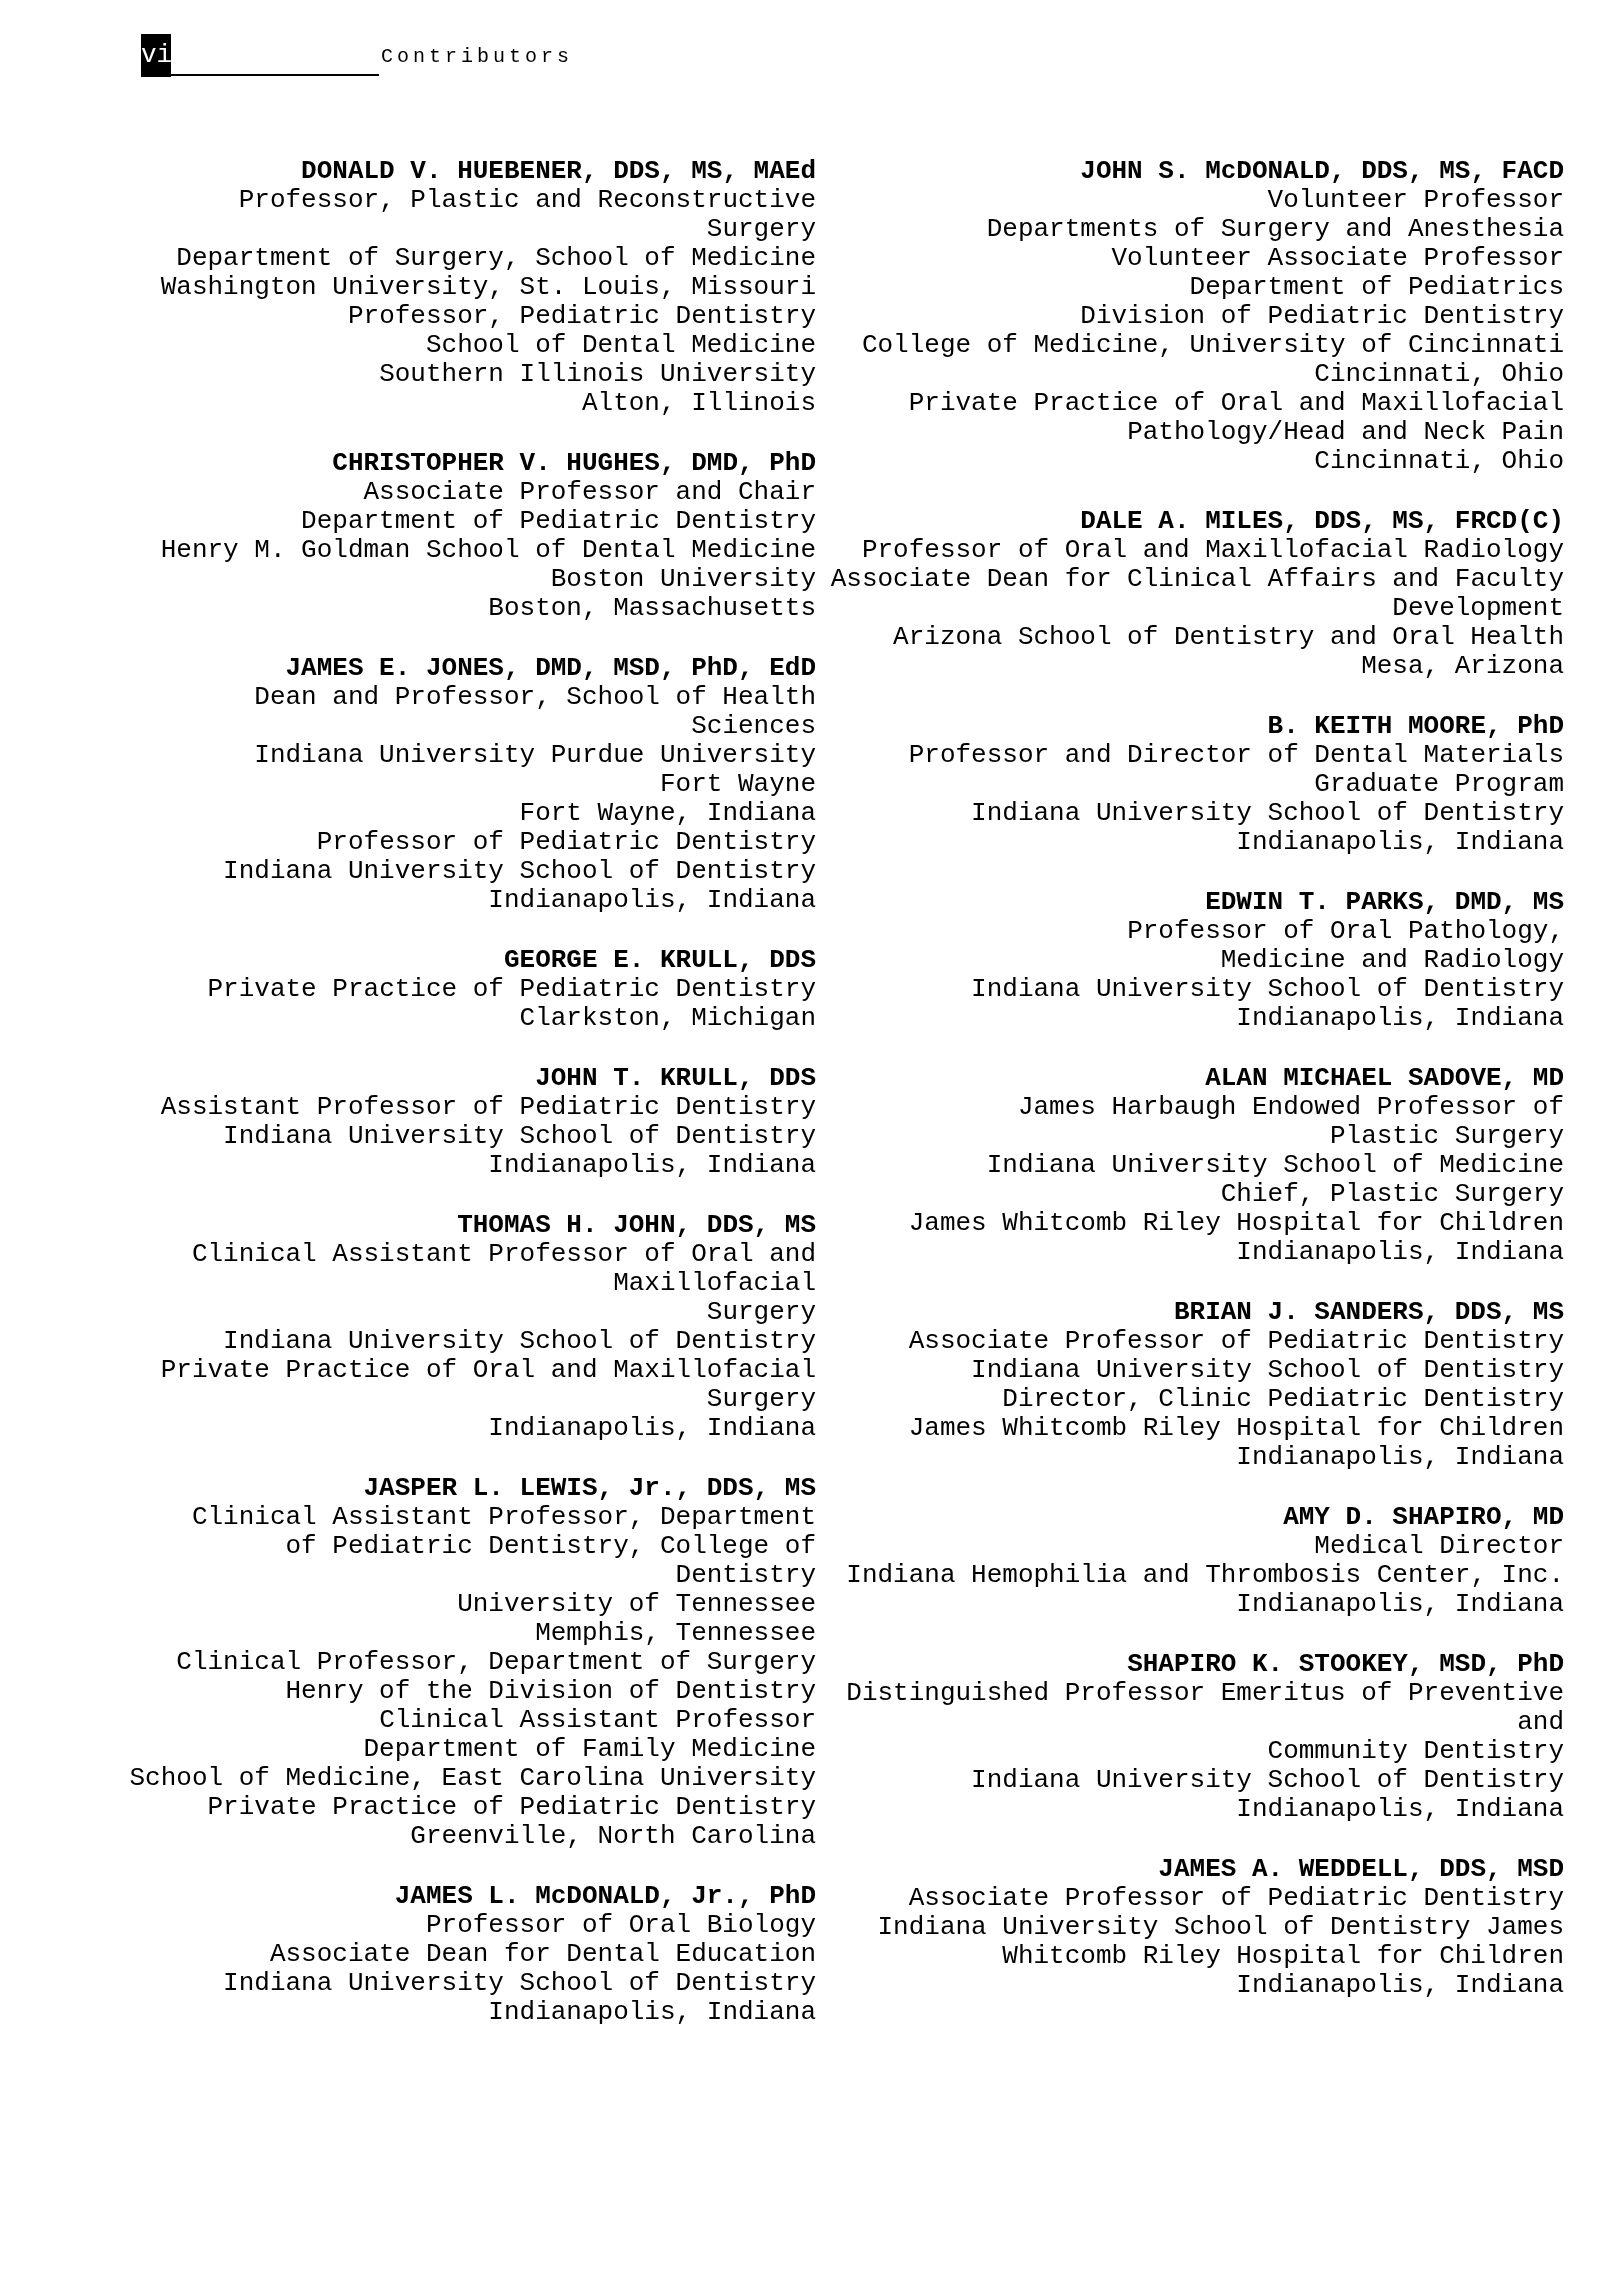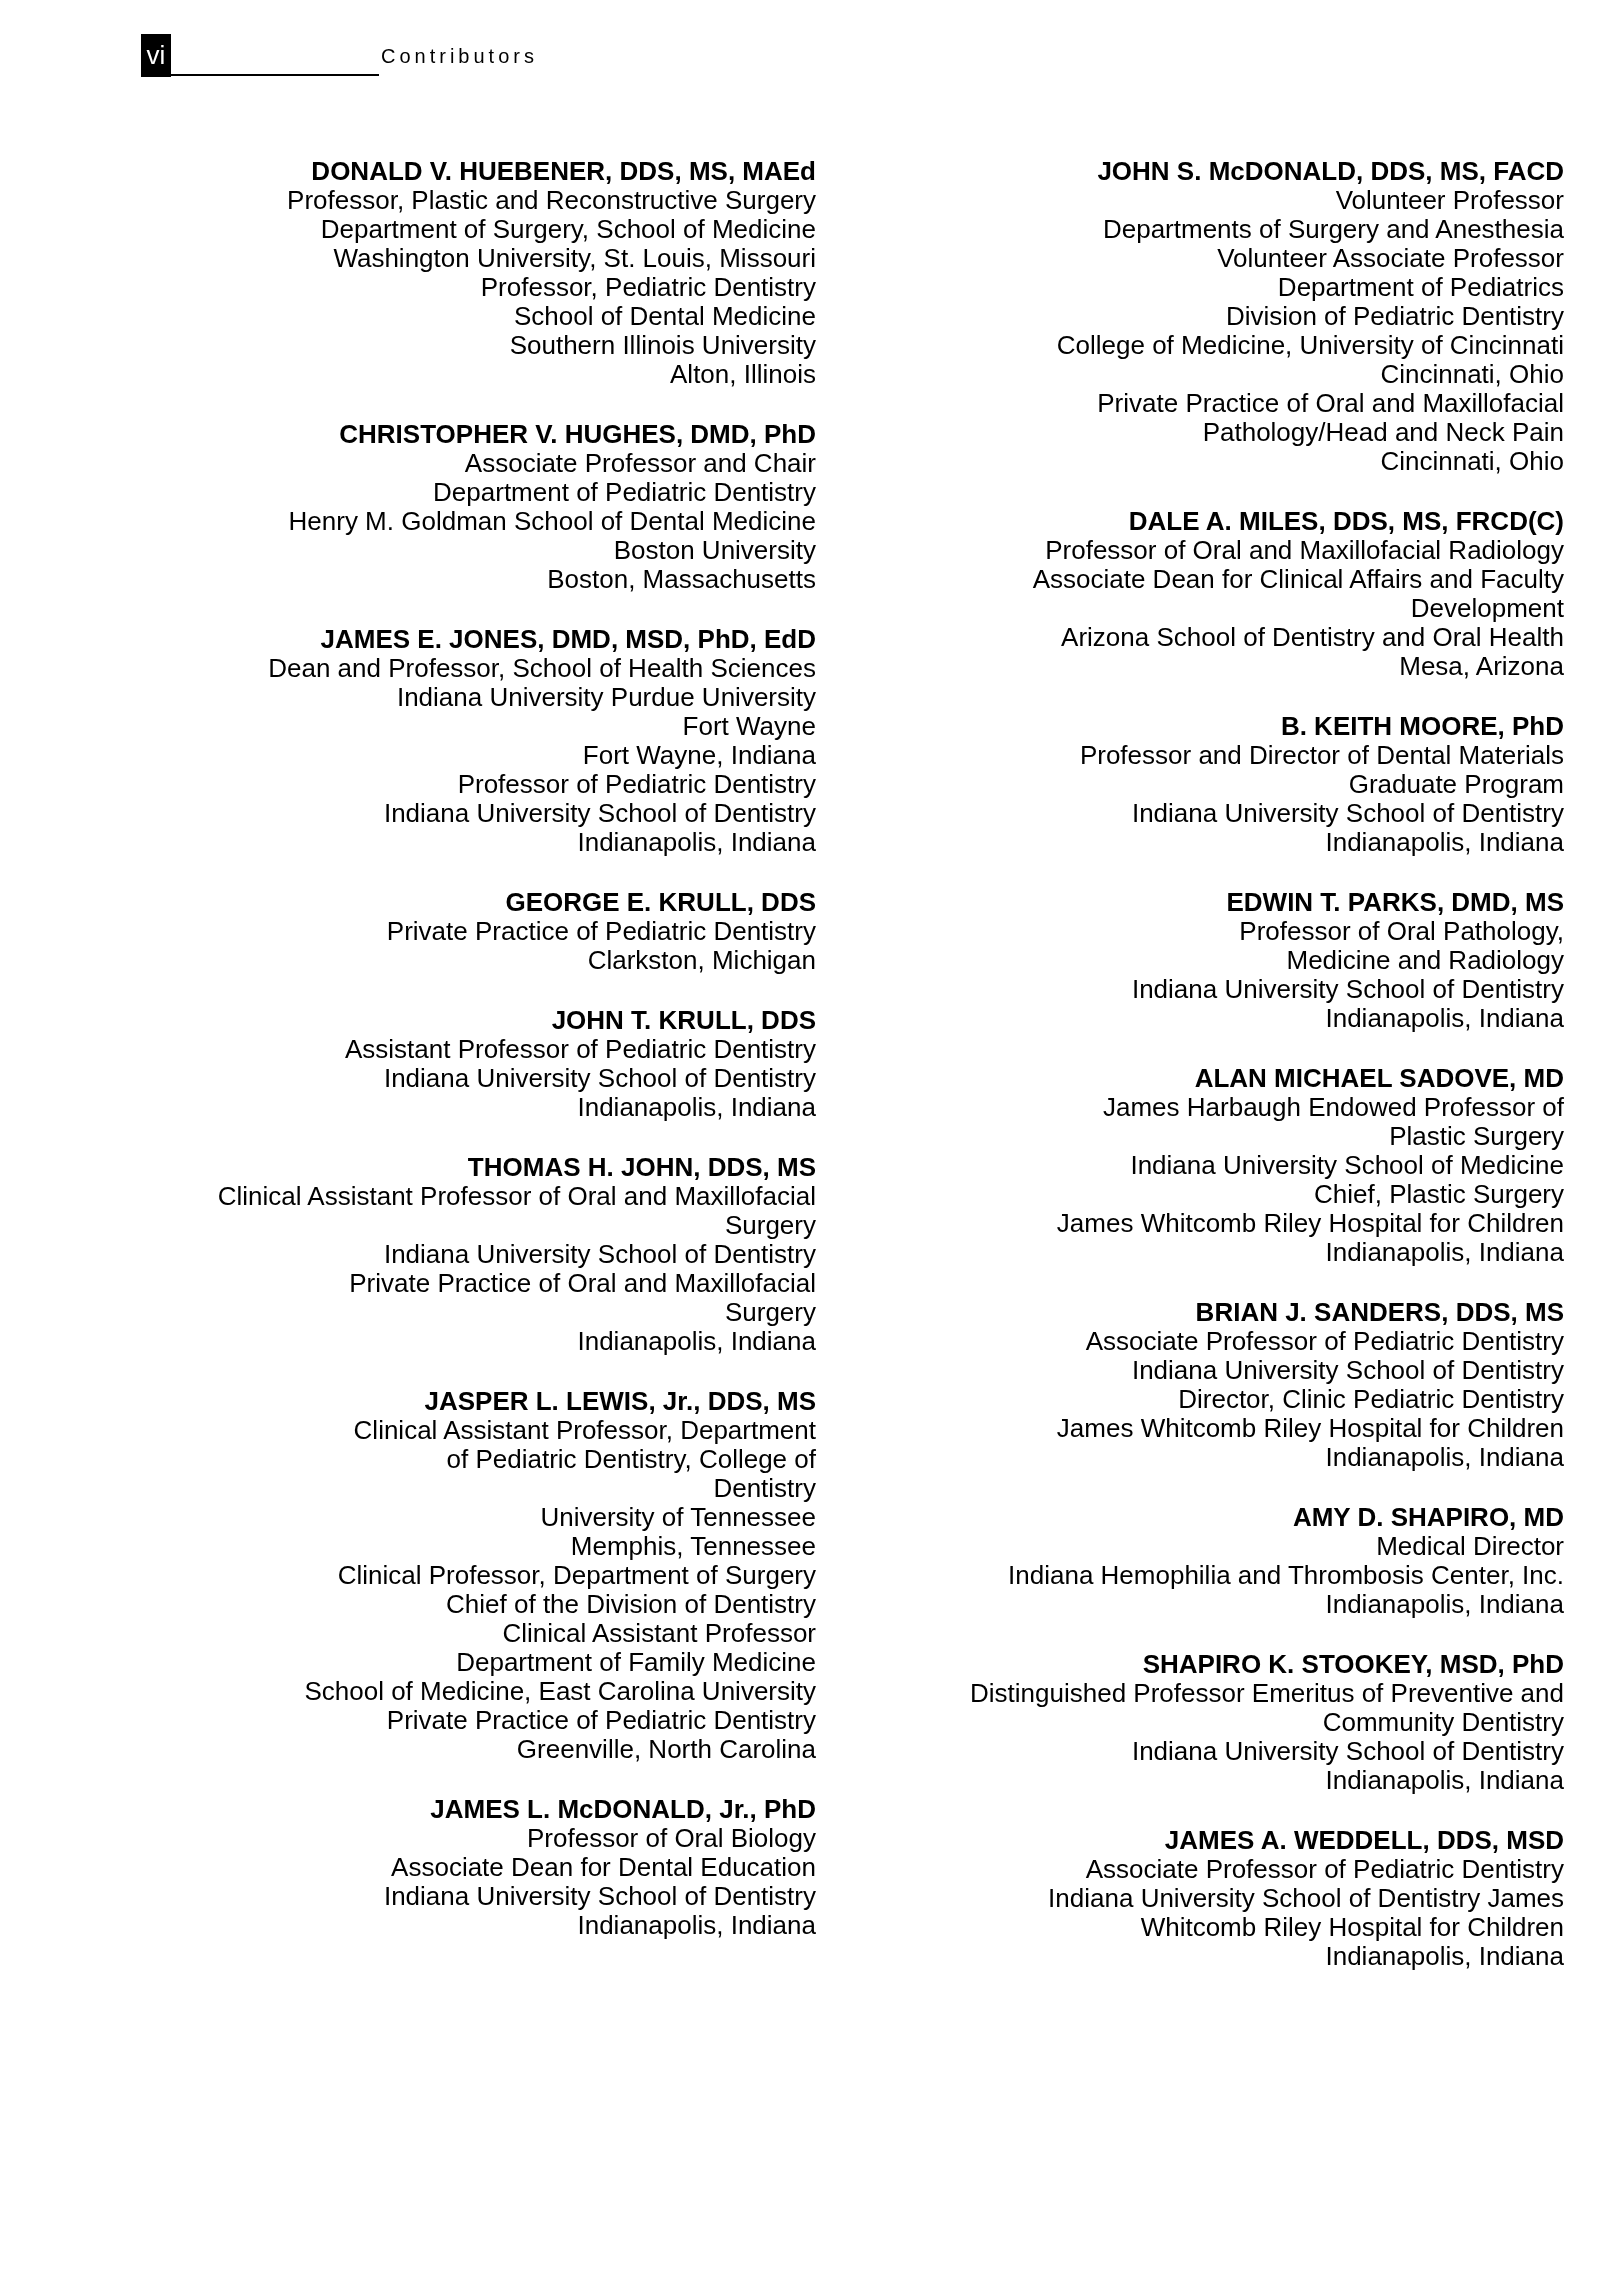--- a/index.html
+++ b/index.html
@@ -2,21 +2,21 @@
 <html style="font-size:10.5px"><head>
 <meta charset="utf-8">
 <style>
   html, body { margin: 0; padding: 0; background: #ffffff; }
   .page {
     position: relative;
     width: 1621px;
     height: 2295px;
     background: #ffffff;
     color: #000000;
-    font-family: Liberation Sans, sans-serif;
+    font-family: Liberation Mono, monospace;
     overflow: hidden;
   }
   
   .pagenum-box {
     position: absolute;
     left: 141px; top: 34px;
     width: 30px; height: 43px;
     background: #000000;
     color: #ffffff;
     font-size: 26px;
@@ -121,21 +121,21 @@
         <div class="entry-line">Indianapolis, Indiana</div>
       </article>
       <article class="entry">
         <div class="entry-name">JASPER L. LEWIS, Jr., DDS, MS</div>
         <div class="entry-line">Clinical Assistant Professor, Department</div>
         <div class="entry-line">    of Pediatric Dentistry, College of</div>
         <div class="entry-line">    Dentistry</div>
         <div class="entry-line">University of Tennessee</div>
         <div class="entry-line">Memphis, Tennessee</div>
         <div class="entry-line">Clinical Professor, Department of Surgery</div>
-        <div class="entry-line">Chief of the Division of Dentistry</div>
+        <div class="entry-line">Henry of the Division of Dentistry</div>
         <div class="entry-line">Clinical Assistant Professor</div>
         <div class="entry-line">Department of Family Medicine</div>
         <div class="entry-line">School of Medicine, East Carolina University</div>
         <div class="entry-line">Private Practice of Pediatric Dentistry</div>
         <div class="entry-line">Greenville, North Carolina</div>
       </article>
       <article class="entry">
         <div class="entry-name">JAMES L. McDONALD, Jr., PhD</div>
         <div class="entry-line">Professor of Oral Biology</div>
         <div class="entry-line">Associate Dean for Dental Education</div>

